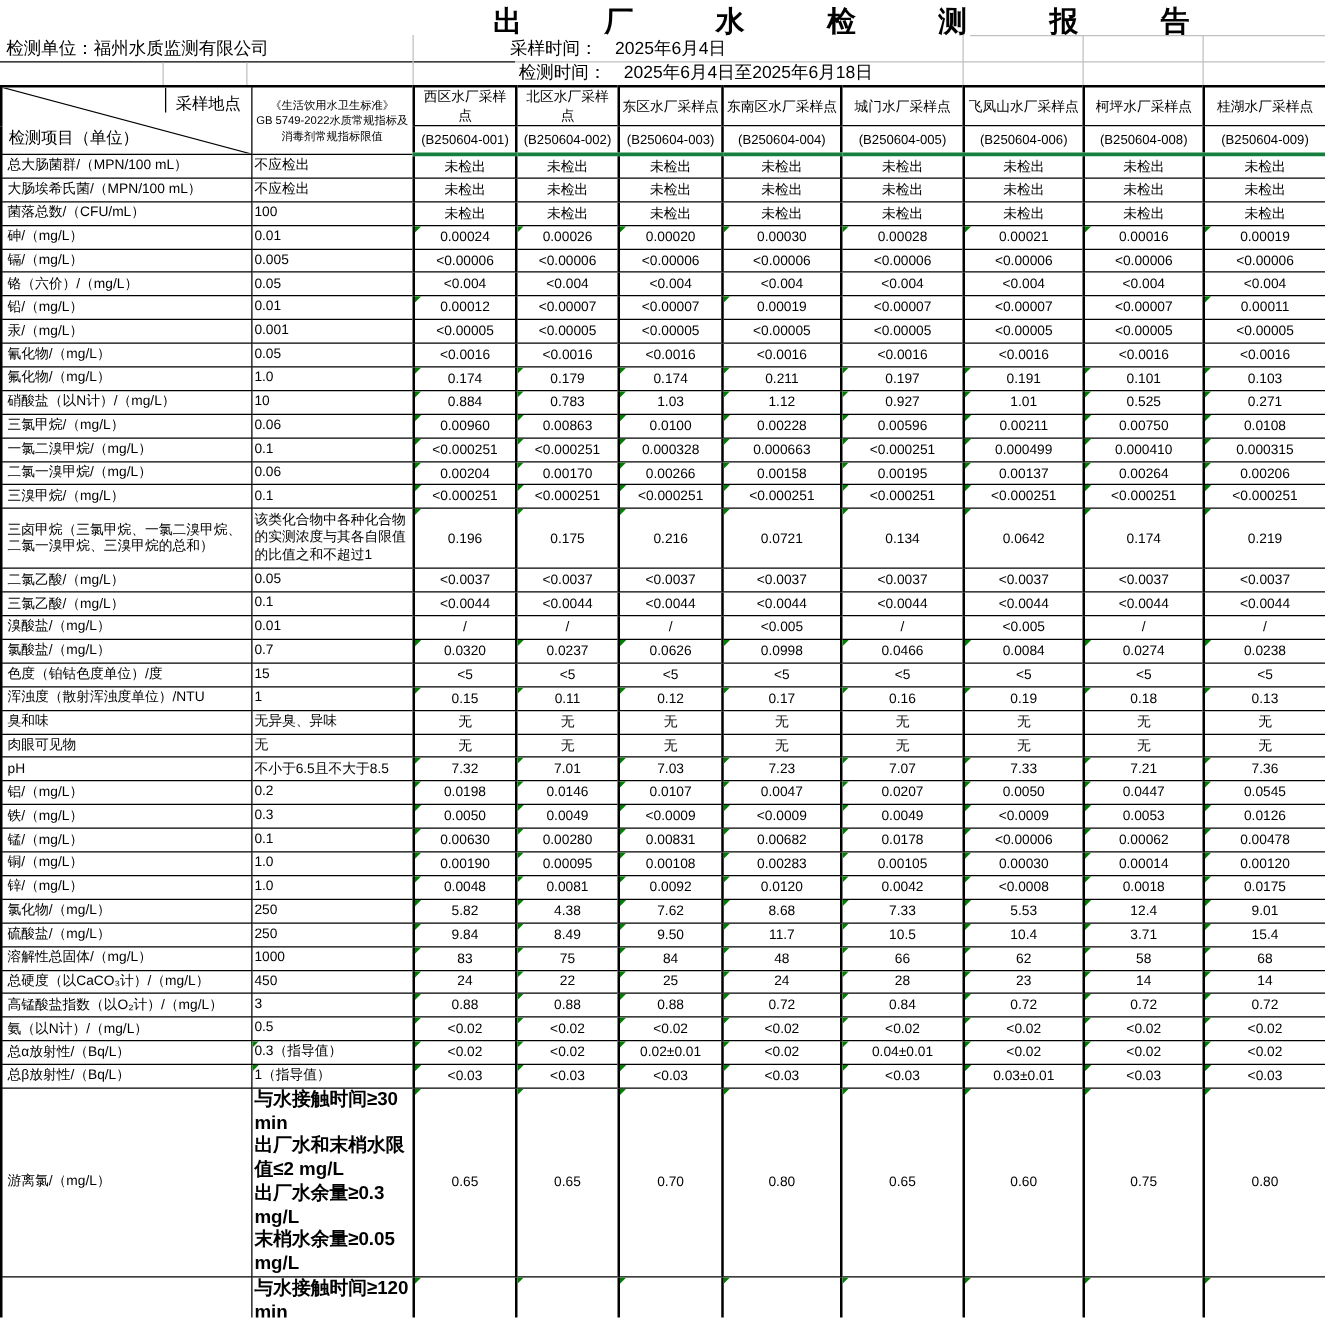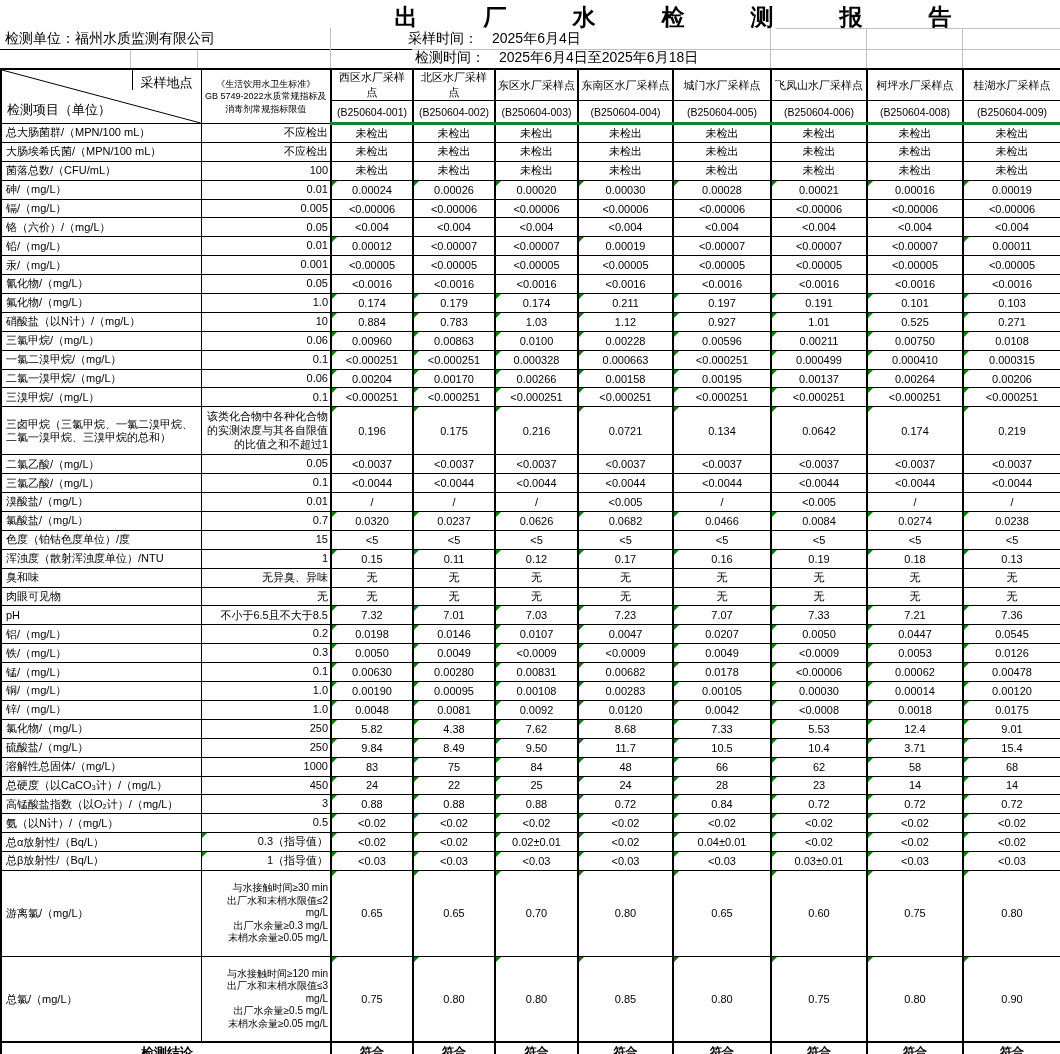--- a/index.html
+++ b/index.html
@@ -21,22 +21,22 @@
                border:2px solid #000;}
   td,th{border:1px solid #000;padding:0 2px;overflow:hidden;
         font-weight:normal;vertical-align:middle;box-sizing:border-box;}
   tr.hname{height:22px;} tr.hcode{height:23px;}
   tr.row{height:18.9px;} tr.row-tall{height:48px;} tr.row-xtall{height:86px;}
   tr.row-concl{height:20px;}
   th.site,th.code,td.v{border-left:2px solid #000;border-right:2px solid #000;}
   th.site{font-size:11px;}
   th.code{font-size:10.5px;border-bottom:3px solid #15803d;}
   td.lbl{font-size:11px;text-align:left;padding-left:4px;line-height:1.2;}
-  td.std{font-size:11px;text-align:right;white-space:pre-line;line-height:1.25;}
-  td.std.small{font-size:10px;}
+  td.std{font-size:11px;text-align:left;white-space:pre-line;line-height:1.25;}
+  td.std.small{font-size:15px;font-weight:bold;}
   td.v{font-size:11px;text-align:center;position:relative;}
   tr.row-concl td{border-top:2px solid #000;font-weight:bold;}
   td.concl-lbl{text-align:center;font-size:13px;}
   td.v.concl{font-size:12px;}
   td.tri::before{content:"";position:absolute;top:0;left:0;width:0;height:0;
         border-top:5px solid #008000;border-right:5px solid transparent;}
   
   th.corner{position:relative;padding:11px;}
   th.stdhead{font-size:9px;text-align:center;white-space:pre-line;line-height:1.35;border-radius:14px;}
   .corner-top{position:absolute;top:4px;right:8px;font-size:13px;}
@@ -341,21 +341,21 @@
         <td class="v">&lt;0.005</td>
         <td class="v">/</td>
         <td class="v">/</td>
       </tr>
       <tr class="row">
         <td class="lbl">氯酸盐/（mg/L）</td>
         <td class="std">0.7</td>
         <td class="v tri">0.0320</td>
         <td class="v tri">0.0237</td>
         <td class="v tri">0.0626</td>
-        <td class="v tri">0.0682</td>
+        <td class="v tri">0.0998</td>
         <td class="v tri">0.0466</td>
         <td class="v tri">0.0084</td>
         <td class="v tri">0.0274</td>
         <td class="v tri">0.0238</td>
       </tr>
       <tr class="row">
         <td class="lbl">色度（铂钴色度单位）/度</td>
         <td class="std">15</td>
         <td class="v">&lt;5</td>
         <td class="v">&lt;5</td>

